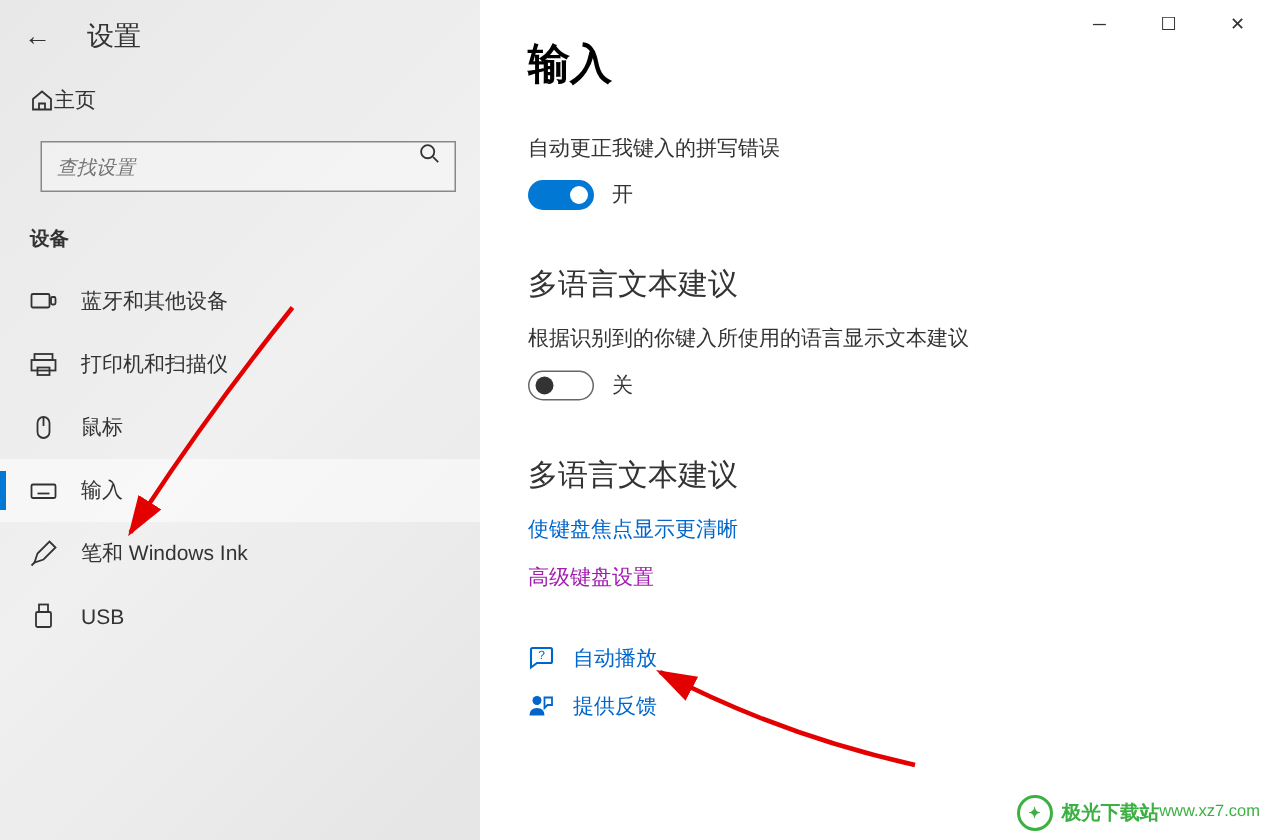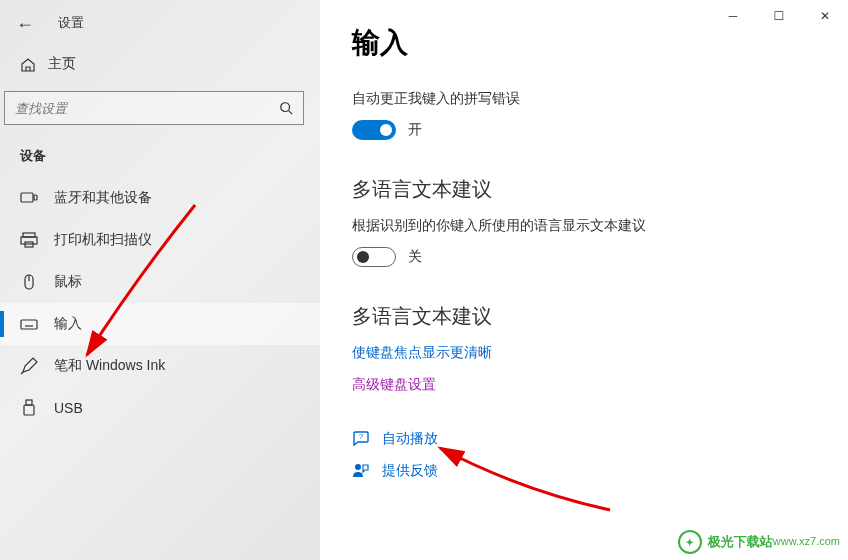--- a/index.html
+++ b/index.html
@@ -1,25 +1,25 @@
 <!DOCTYPE html>
 <html><head>
 <meta charset="utf-8">
 <style>
 * { margin: 0; padding: 0; box-sizing: border-box; font-family: "Microsoft YaHei", "Segoe UI", sans-serif; }
 body { width: 848px; height: 560px; overflow: hidden; background: #fff; position: relative; }
 .window { display: flex; width: 100%; height: 100%; }
 .sidebar { width: 320px; height: 100%; background: linear-gradient(135deg, #e8e8e8 0%, #f0f0f0 50%, #e5e5e5 100%); display: flex; flex-direction: column; }
 .titlebar { display: flex; align-items: center; padding: 12px 16px; gap: 24px; }
 .back-btn { font-size: 18px; color: #333; cursor: pointer; }
-.title-text { font-size: 13px; color: #333; }
-.home-row { display: flex; align-items: flex-end; padding: 10px 20px; gap: 12px; cursor: pointer; }
+.title-text { font-size: 18px; color: #333; }
+.home-row { display: flex; align-items: center; padding: 10px 20px; gap: 0; cursor: pointer; }
 .home-icon { width: 16px; height: 16px; color: #333; }
 .home-label { font-size: 14px; color: #333; }
-.search-box { margin: 8px 16px 12px 4px; border: 1px solid #888; height: 34px; display: flex; align-items: center; padding: 0 10px; background: rgba(255,255,255,0.3); }
+.search-box { margin: 8px 16px 12px 27px; border: 1px solid #888; height: 34px; display: flex; padding: 0 10px; background: rgba(255,255,255,0.3); }
 .search-input { flex: 1; border: none; background: transparent; font-size: 13px; font-style: italic; color: #666; outline: none; }
 .search-icon { width: 14px; height: 14px; color: #333; }
 .category-label { font-size: 13px; font-weight: 600; color: #333; padding: 10px 20px 12px 20px; }
 .nav-list { display: flex; flex-direction: column; }
 .nav-item { display: flex; align-items: center; padding: 12px 20px; gap: 16px; cursor: pointer; position: relative; }
 .nav-item.active { background: rgba(255,255,255,0.5); }
 .nav-item.active::before { content: ''; position: absolute; left: 0; top: 8px; bottom: 8px; width: 4px; background: #0078d4; }
 .nav-icon { width: 18px; height: 18px; color: #333; display: flex; align-items: center; justify-content: center; }
 .nav-label { font-size: 14px; color: #333; }
 .content { flex: 1; padding: 24px 32px; background: #fff; overflow-y: auto; }

